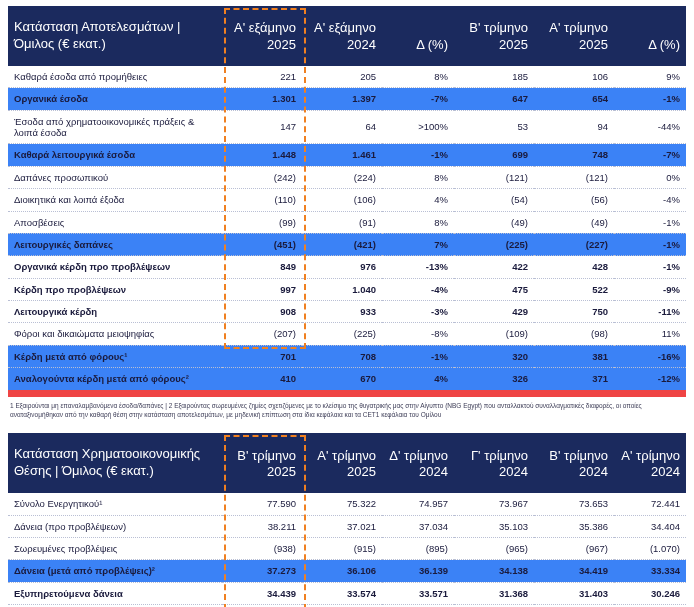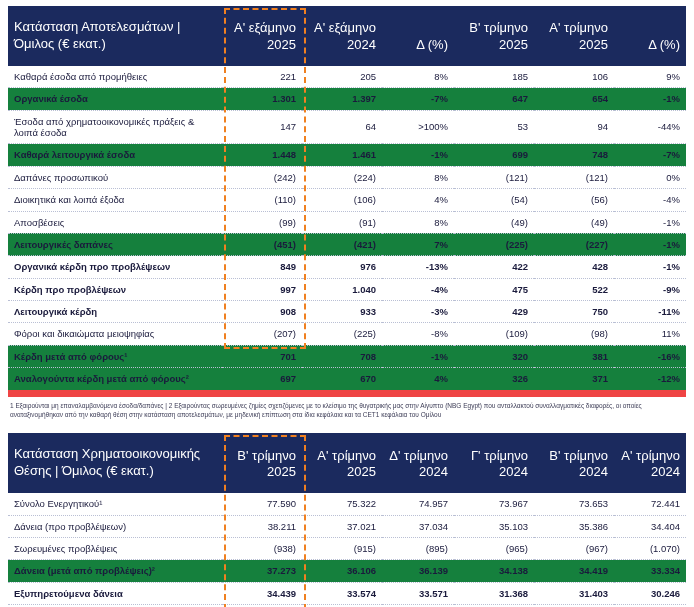--- a/index.html
+++ b/index.html
@@ -43,21 +43,21 @@
     border-bottom:1px dotted #b9bfd4;
     text-align:right;
     white-space:nowrap;
     line-height:1.2;
   }
   tbody td.label{
     text-align:left;
     white-space:normal;
   }
   tbody tr.bold td{font-weight:bold;}
-  tbody tr.shade td{background:#15803d;}
+  tbody tr.shade td{background:#3b82f6;}
   tbody tr.last td{border-bottom:none;}
   tbody tr.thickbottom td{border-bottom:7px solid #ef4444;}
 
   
   .tablewrap{position:relative;}
   .highlight-box{
     position:absolute;
     border:2px dashed #f08020;
     pointer-events:none;
     box-sizing:border-box;
@@ -211,21 +211,21 @@
             <td class="label">Κέρδη μετά από φόρους¹</td>
             <td>701</td>
             <td>708</td>
             <td>-1%</td>
             <td>320</td>
             <td>381</td>
             <td>-16%</td>
           </tr>
         <tr class="bold shade last thickbottom">
             <td class="label">Αναλογούντα κέρδη μετά από φόρους²</td>
-            <td>697</td>
+            <td>410</td>
             <td>670</td>
             <td>4%</td>
             <td>326</td>
             <td>371</td>
             <td>-12%</td>
           </tr>
       </tbody>
     </table>
     <div class="highlight-box" style="left:216px;top:2px;width:82px;height:341px;"></div>
   </div>

